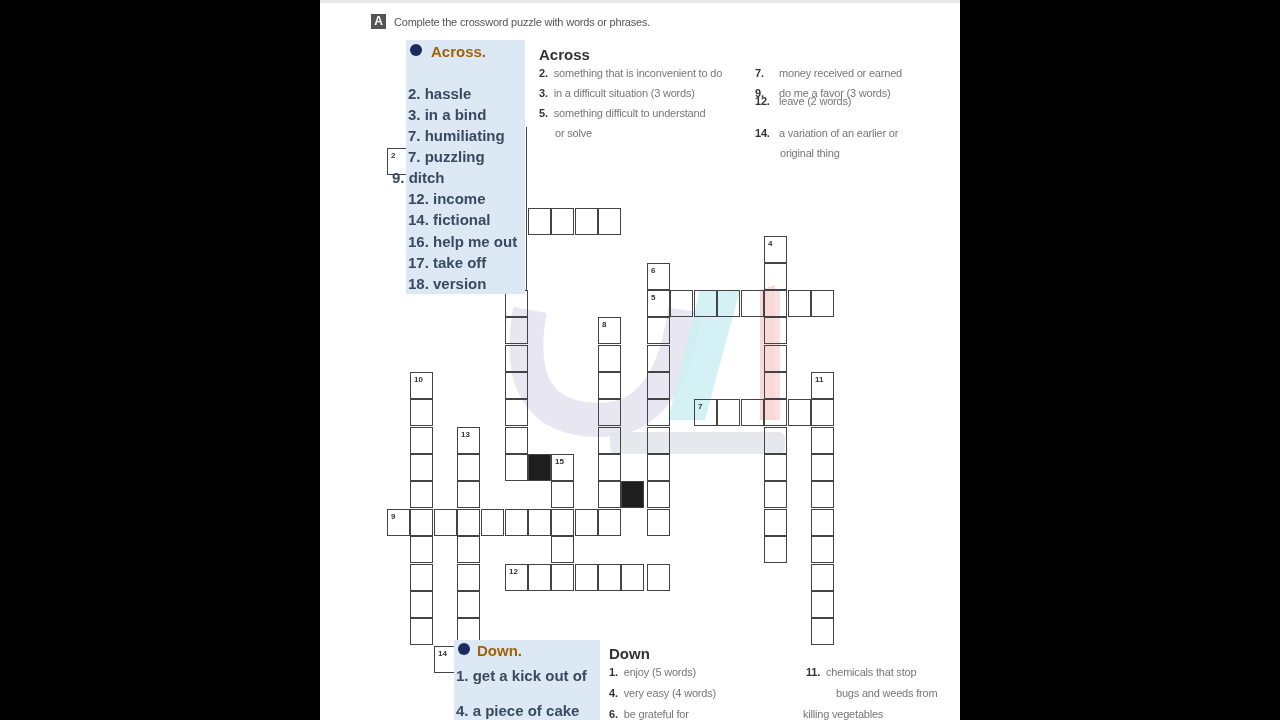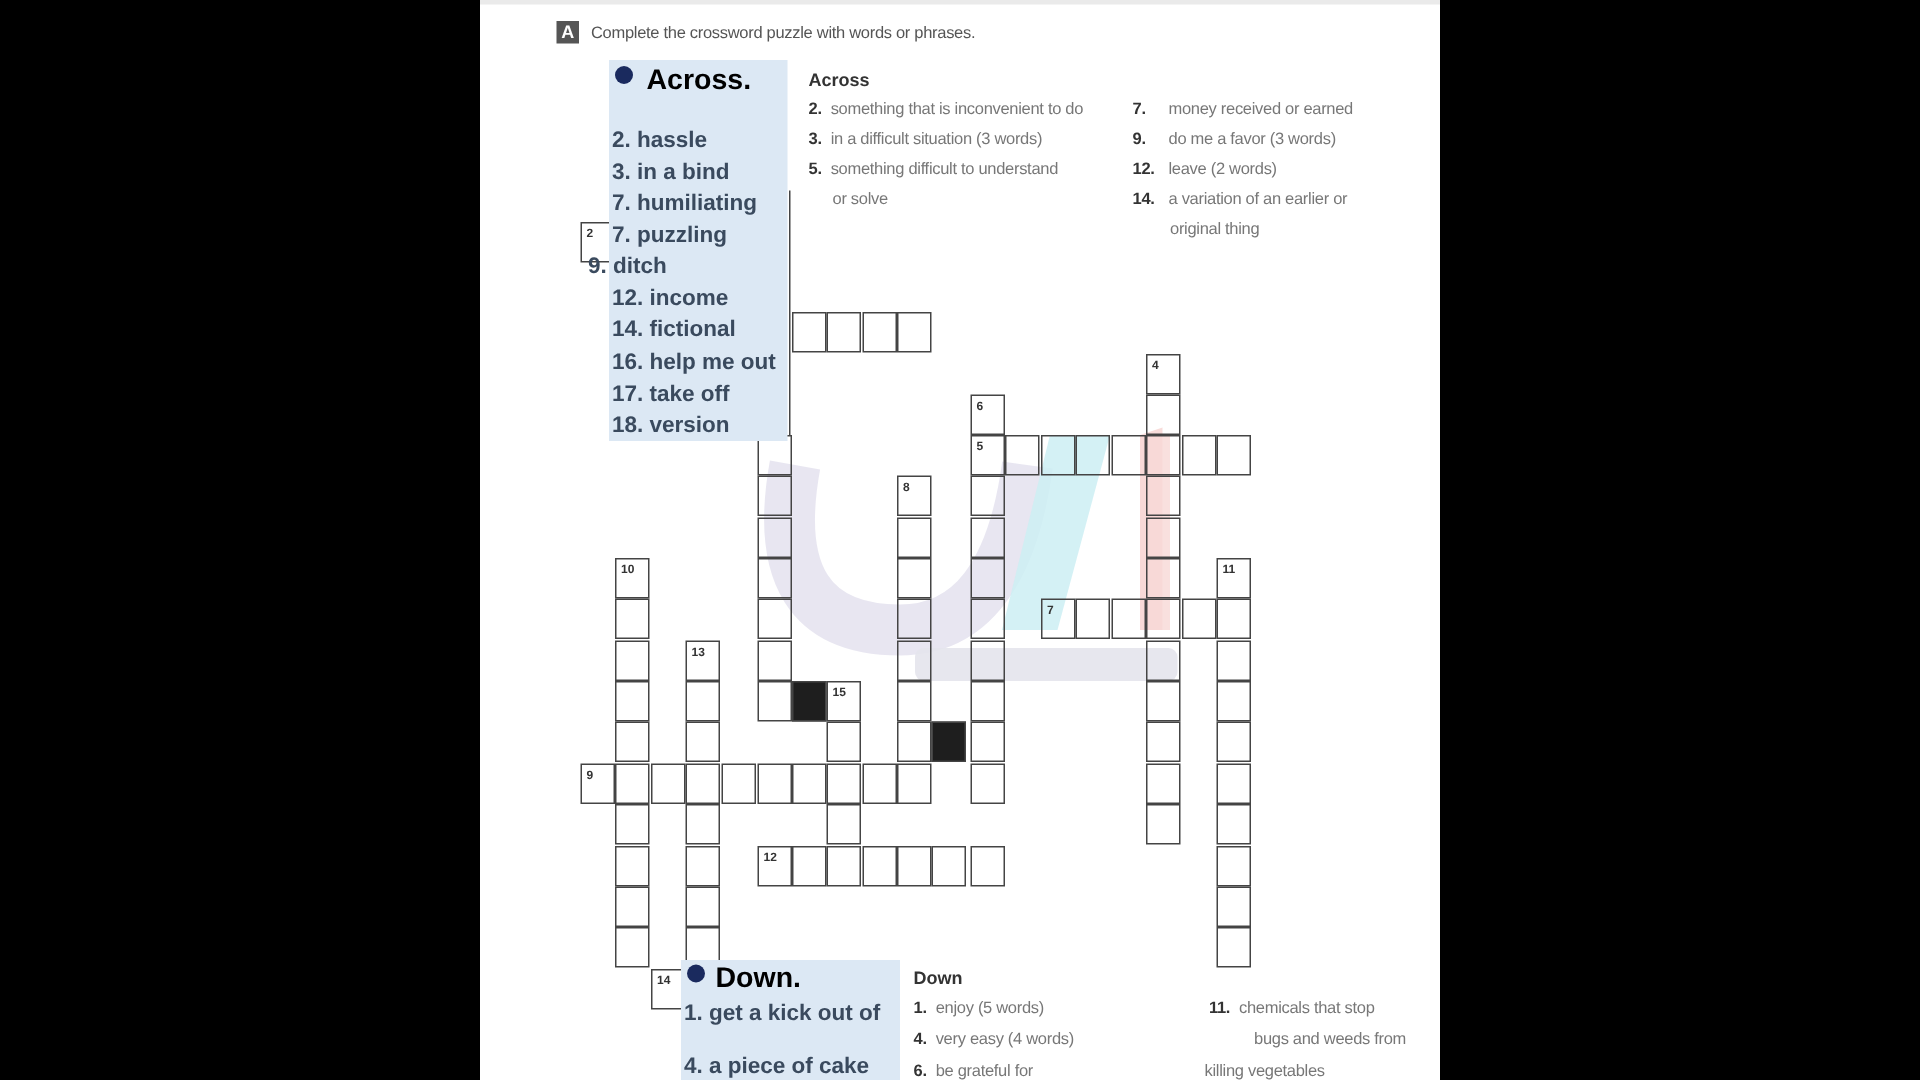--- a/index.html
+++ b/index.html
@@ -2,30 +2,30 @@
 <html><head>
 <meta charset="utf-8">
 <style>
   html,body{margin:0;padding:0;}
   body{width:1280px;height:720px;background:#000;position:relative;overflow:hidden;font-family:"Liberation Sans",sans-serif;}
   .page{position:absolute;left:320px;top:0;width:640px;height:720px;background:#fff;overflow:hidden;}
   .page-topline{position:absolute;left:0;top:0;width:640px;height:3px;background:#eaeaea;}
   .instr{position:absolute;left:51px;top:14px;display:flex;align-items:center;gap:8px;}
   .letter-badge{width:15px;height:15px;background:#555;color:#fff;font-weight:bold;font-size:12px;line-height:15px;text-align:center;}
   .instr-text{font-size:11px;color:#555;letter-spacing:-0.2px;}
-  .clue-head{position:absolute;font-size:12px;font-weight:bold;color:#333;}
+  .clue-head{position:absolute;font-size:15px;font-weight:bold;color:#333;}
   .clue{position:absolute;font-size:11px;color:#777;line-height:20px;letter-spacing:-0.2px;}
   .clue b{color:#333;font-weight:bold;margin-right:6px;display:inline-block;}
   .grid{position:absolute;left:0;top:0;}
   .cell{position:absolute;width:23.4px;height:27.3px;box-sizing:border-box;border:1.3px solid #444;background:transparent;}
   .cell.black{background:#1e1e1e;}
   .cell .num{position:absolute;left:3px;top:2px;font-size:8px;font-weight:bold;color:#333;}
   .wm{position:absolute;pointer-events:none;}
   .answer-box{position:absolute;background:#dce8f4;}
-  .answer-title{position:absolute;font-size:19px;font-weight:bold;color:#000000;}
+  .answer-title{position:absolute;font-size:15px;font-weight:bold;color:#a16207;}
   .answer-dot{position:absolute;width:12px;height:12px;border-radius:50%;background:#1a2a5e;}
   .answer-item{position:absolute;font-size:15px;font-weight:bold;color:#3a4a5e;white-space:nowrap;}
 </style>
 </head>
 <body>
 
 <div class="page">
   <div class="page-topline"></div>
 
   <div class="instr">
@@ -34,21 +34,21 @@
   </div>
 
   <div class="clue-head" style="left:219px;top:46px;">Across</div>
   <div class="clue" style="left:219px;top:63px;"><b>2.</b><span>something that is inconvenient to do</span></div>
   <div class="clue" style="left:219px;top:83px;"><b>3.</b><span>in a difficult situation (3 words)</span></div>
   <div class="clue" style="left:219px;top:103px;"><b>5.</b><span>something difficult to understand</span></div>
   <div class="clue" style="left:235px;top:123px;">or solve</div>
 
   <div class="clue" style="left:435px;top:63px;"><b style="width:18px;">7.</b><span>money received or earned</span></div>
   <div class="clue" style="left:435px;top:83px;"><b style="width:18px;">9.</b><span>do me a favor (3 words)</span></div>
-  <div class="clue" style="left:435px;top:103px;"><b style="width:18px;">12.</b><span>leave (2 words)</span></div>
+  <div class="clue" style="left:435px;top:91px;"><b style="width:18px;">12.</b><span>leave (2 words)</span></div>
   <div class="clue" style="left:435px;top:123px;"><b style="width:18px;">14.</b><span>a variation of an earlier or</span></div>
   <div class="clue" style="left:460px;top:143px;">original thing</div>
 
   <svg class="wm" style="left:170px;top:270px;" width="300" height="200">
     <path d="M40 40 Q20 150 110 150 Q180 150 195 40" stroke="#e4e2ef" stroke-width="34" fill="none" opacity="0.85"></path>
     <polygon points="210,20 250,20 215,150 178,150" fill="#cdeff3" opacity="0.85"></polygon>
     <polygon points="270,20 285,15 285,150 270,150" fill="#f7d8d6" opacity="0.9"></polygon>
     <rect x="270" y="20" width="20" height="130" fill="#f7d8d6" opacity="0.8"></rect>
     <rect x="120" y="162" width="175" height="22" rx="6" fill="#e4e4ec" opacity="0.9"></rect>
   </svg>

